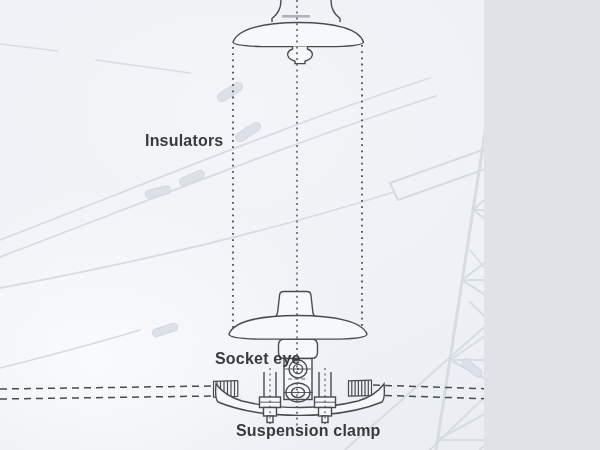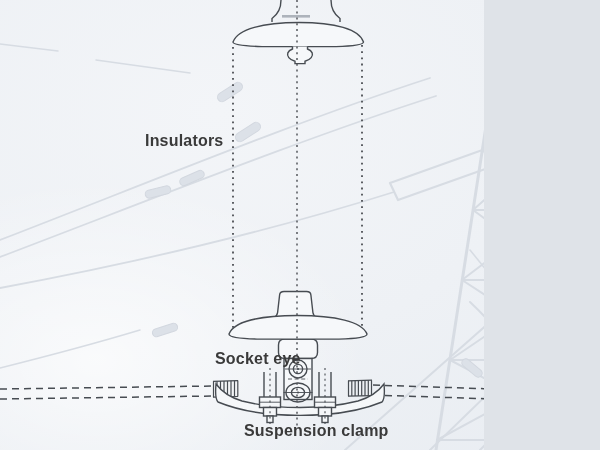--- a/index.html
+++ b/index.html
@@ -12,21 +12,21 @@
   }
   svg.layer{position:absolute;left:0;top:0;width:600px;height:450px;}
   svg.bg{filter:blur(.7px);}
   .label{
     position:absolute;font-weight:600;font-size:16px;line-height:18px;
     color:#3a3a3a;letter-spacing:.2px;white-space:nowrap;
   }
   .lbl-insulators{left:145px;top:132px;}
   .lbl-socket-eye{left:183px;top:350px;margin-left:32px;}
   .lbl-armor-rod{left:85px;top:365px;}
-  .lbl-suspension-clamp{left:236px;top:422px;margin-left:8px;}
+  .lbl-suspension-clamp{left:236px;top:422px;}
 </style>
 </head>
 <body>
 
 <div class="stage">
 
   <svg class="layer bg" viewBox="0 0 600 450">
     <g stroke="#d7dce3" fill="none" stroke-linecap="round">
 
       <path d="M497,55 L505,8 M521,55 L511,8 M505,8 L511,8" stroke-width="2.6"></path>

